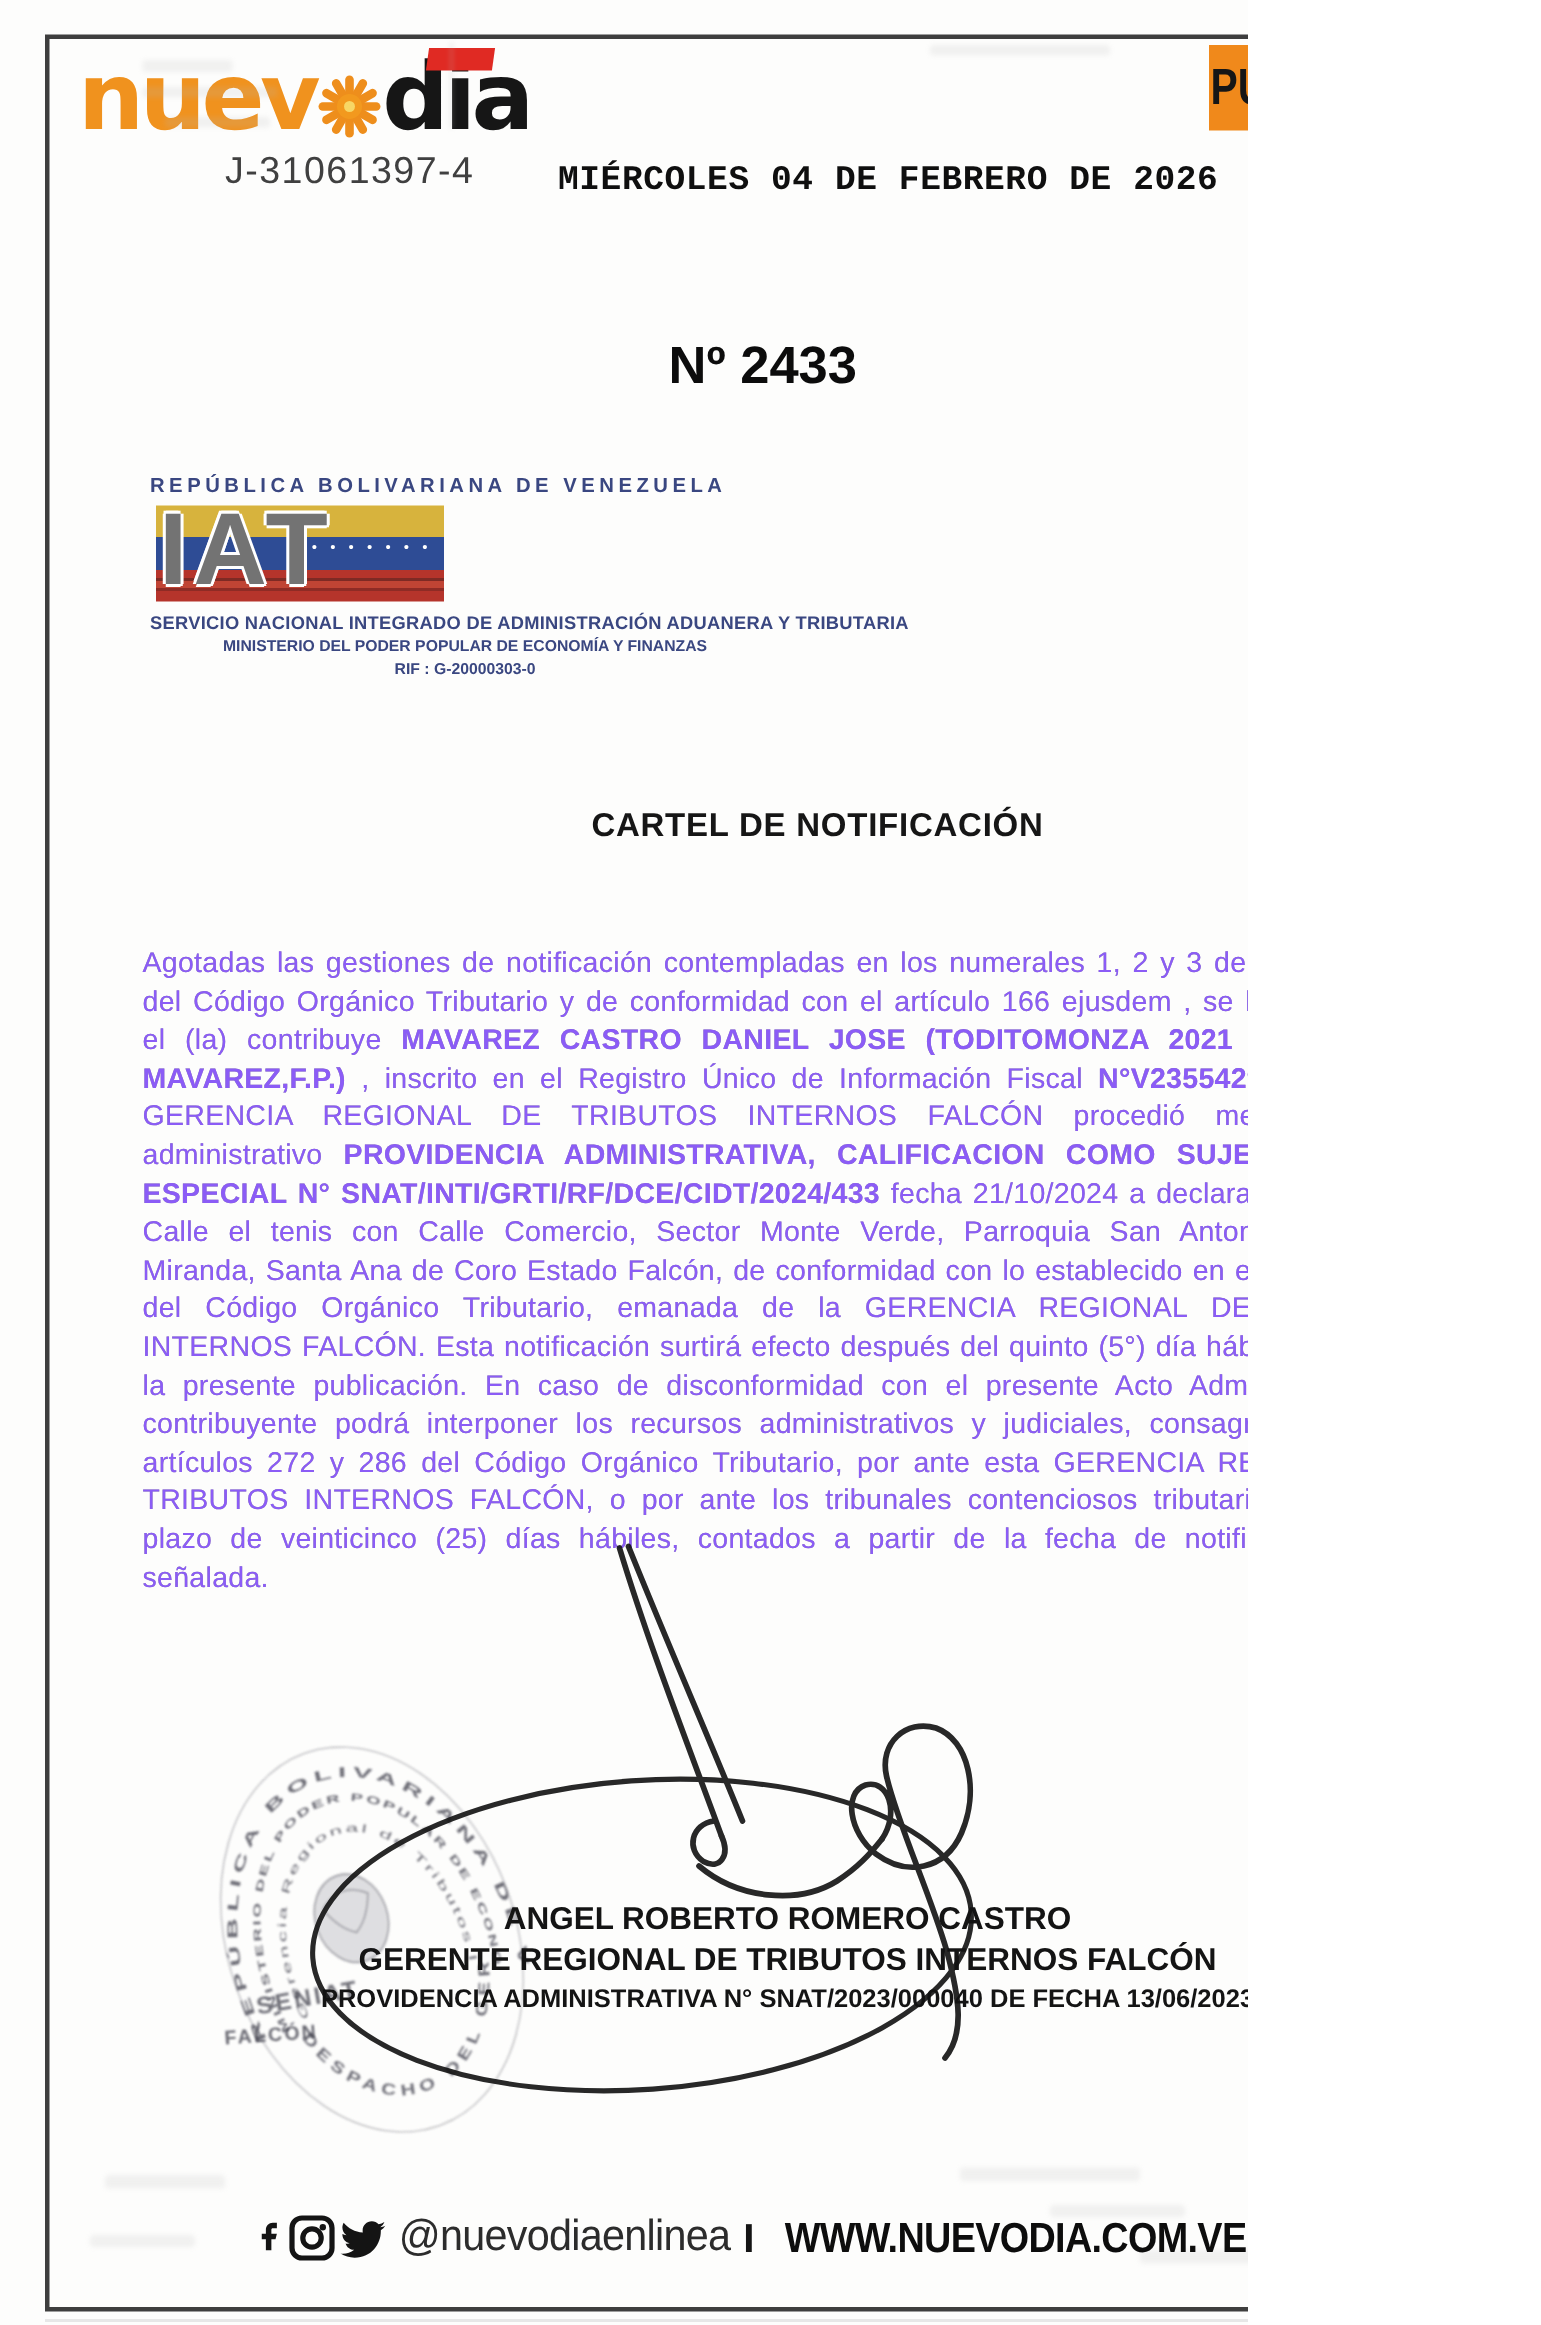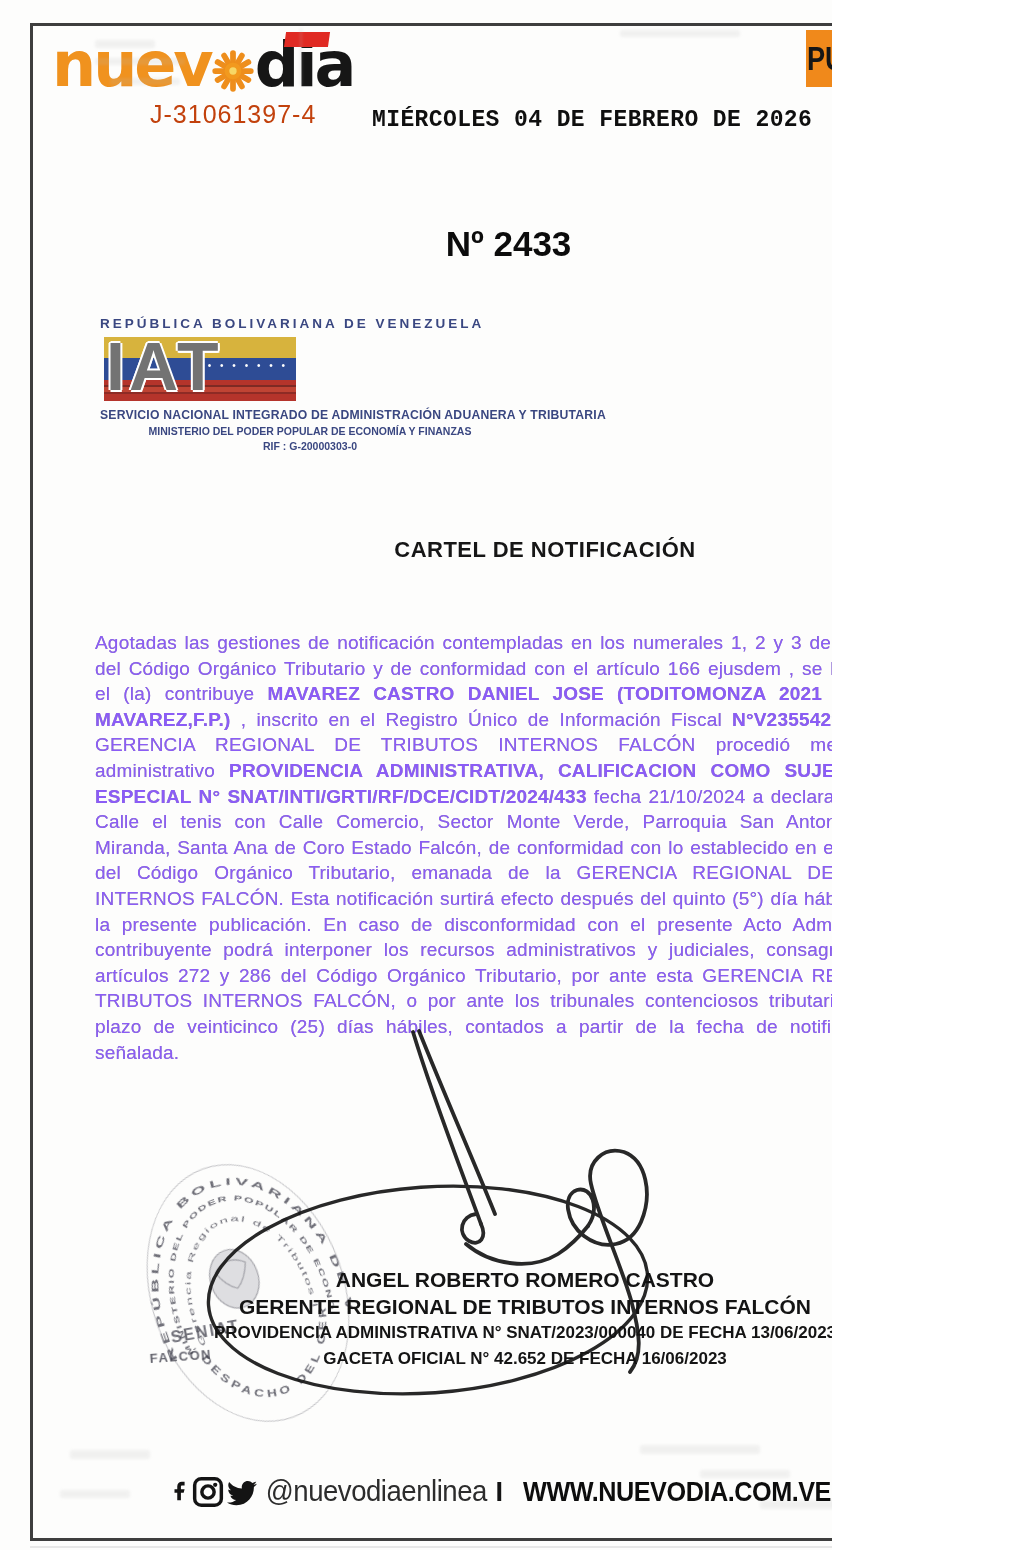--- a/index.html
+++ b/index.html
@@ -9,21 +9,21 @@
   .paper-edge-v{position:absolute;left:1001px;top:25px;width:3px;height:1516px;background:#dedede;opacity:.55;}
   .paper-edge-h{position:absolute;left:30px;top:1546px;width:963px;height:2px;background:#d9d9d9;opacity:.6;}
 
   
   .logo{position:absolute;left:52px;top:34px;display:flex;align-items:flex-end;
         font-family:"DejaVu Sans",sans-serif;font-weight:bold;font-size:62px;letter-spacing:-3px;line-height:1;}
   .logo .orange{color:#F0921E;}
   .logo .black{color:#161616;position:relative;}
   .logo-red{position:absolute;left:30px;top:-2px;width:44px;height:15px;background:#E02A23;transform:skewX(-8deg);}
   .logo-sun{width:46px;height:46px;margin:0 -1px 2px -1px;}
-  .reg-number{position:absolute;left:150px;top:100px;font-size:25px;letter-spacing:1px;color:#c2410c;}
+  .reg-number{position:absolute;left:150px;top:100px;font-size:25px;letter-spacing:1px;color:#404040;}
   .pub-badge{position:absolute;left:806px;top:30px;width:170px;height:57px;background:#F0891B;
              display:flex;align-items:center;justify-content:center;text-align:right;}
   .pub-badge span{font-weight:bold;font-size:34px;color:#161616;transform:scaleX(.8);letter-spacing:0;}
   .date-line{position:absolute;left:372px;top:107px;font-size:23px;font-weight:bold;letter-spacing:.4px;color:#0f0f0f;font-family:Liberation Mono, monospace;}
 
   
   .avisos{position:absolute;left:30px;top:170px;width:957px;text-align:center;
           font-size:50px;font-weight:bold;letter-spacing:1px;color:#0c0c0c;}
   .aviso-num{position:absolute;left:30px;top:224px;width:957px;text-align:center;
           font-size:35px;font-weight:bold;color:#0c0c0c;}
@@ -167,21 +167,20 @@
       </g>
     </g>
     <text x="72" y="208" font-size="16" font-weight="bold" fill="#3f3f4c" opacity=".75" letter-spacing="2" transform="rotate(-10 72 208)" filter="url(#f-stamp)">SENIAT</text>
     <text x="50" y="228" font-size="13" font-weight="bold" fill="#3f3f4c" opacity=".8" letter-spacing="1.5" transform="rotate(-4 50 228)" filter="url(#f-stamp)">FALCÓN</text>
   </svg>
 
   <div class="sig-block">
     <div class="sig-name">ANGEL ROBERTO ROMERO CASTRO</div>
     <div class="sig-role">GERENTE REGIONAL DE TRIBUTOS INTERNOS FALCÓN</div>
     <div class="sig-prov">PROVIDENCIA ADMINISTRATIVA N° SNAT/2023/000040 DE FECHA 13/06/2023</div>
-    <div class="sig-gaceta">GACETA OFICIAL N° 42.652 DE FECHA 16/06/2023</div>
   </div>
 
   <svg class="scribble-svg" width="1027" height="1550" viewBox="0 0 1027 1550">
     <g fill="none" stroke="#121212" stroke-width="3.8" stroke-linecap="round" stroke-linejoin="round" opacity=".9">
       <path d="M 413 1032 C 433 1098 459 1164 481 1224"></path>
       <path d="M 419 1031 C 446 1098 474 1162 495 1214"></path>
       <path d="M 481 1224 C 487 1237 480 1247 469 1241 C 457 1233 461 1216 476 1214"></path>
       <path d="M 466 1244 C 492 1266 532 1270 558 1254 C 572 1245 580 1236 588 1226"></path>
       <path d="M 588 1226 C 600 1208 592 1186 577 1190 C 562 1195 566 1222 584 1236 C 604 1251 630 1247 641 1222 C 653 1194 646 1160 624 1152 C 604 1146 586 1162 591 1184 C 598 1215 620 1262 631 1300 C 640 1333 643 1356 630 1372"></path>
       <ellipse cx="428" cy="1290" rx="220" ry="103" transform="rotate(-4 428 1290)" stroke-width="3.4"></ellipse>

